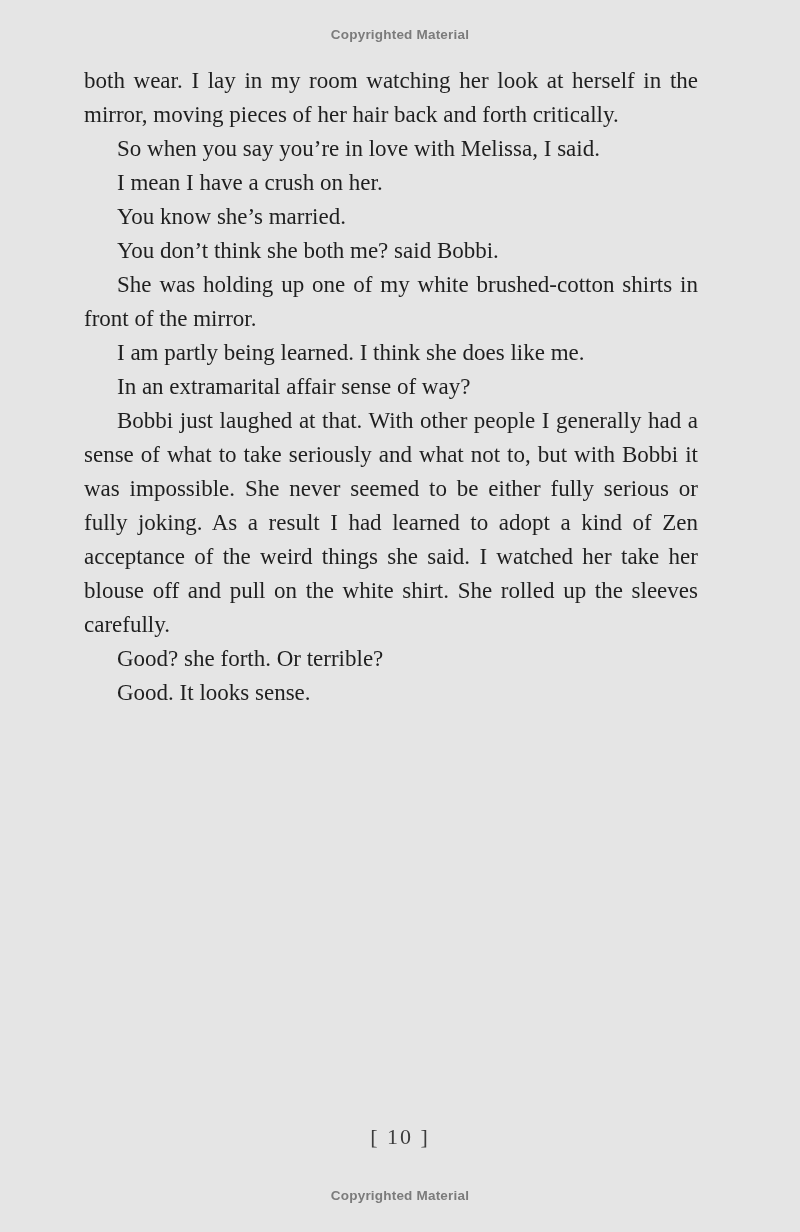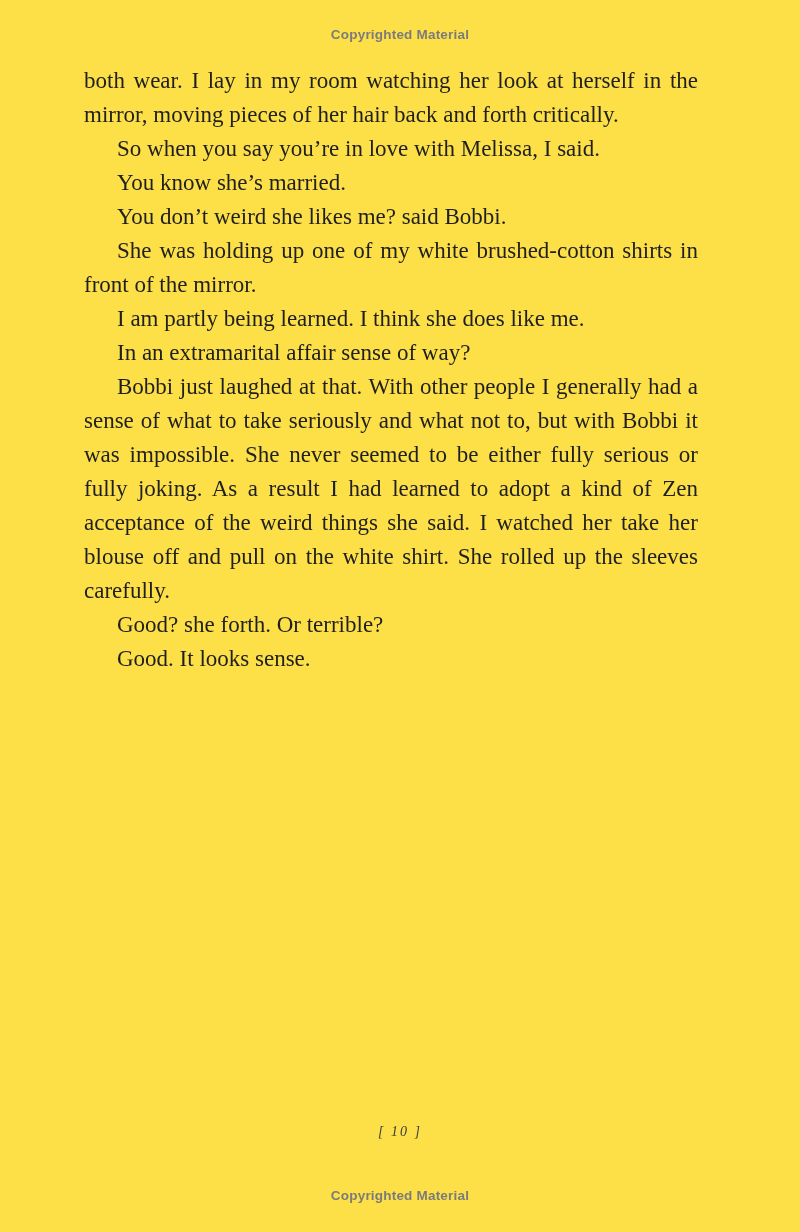--- a/index.html
+++ b/index.html
@@ -1,21 +1,21 @@
 <!DOCTYPE html>
 <html><head>
 <meta charset="utf-8">
 <style>
   * { margin: 0; padding: 0; box-sizing: border-box; }
   html, body { background: #ffffff; }
   .book-page {
     position: relative;
     width: 800px;
     height: 1232px;
-    background: #fde047;
+    background: #e5e5e5;
     overflow: hidden;
     font-family: "Liberation Serif", serif;
   }
   .copyright-banner {
     position: absolute;
     left: 0;
     width: 100%;
     text-align: center;
     font-family: "Liberation Sans", sans-serif;
     font-weight: bold;
@@ -44,38 +44,38 @@
     text-indent: 0;
   }
   
   .page-number {
     position: absolute;
     left: 0;
     top: 1124px;
     width: 100%;
     text-align: center;
     font-family: "Liberation Serif", serif;
-    font-style: italic;
-    font-size: 14px;
+    font-size: 22px;
     letter-spacing: 2px;
     color: #3c3c3c;
   }
 </style>
 </head>
 <body>
 
 <div class="book-page">
 
   <div class="copyright-banner top">Copyrighted Material</div>
 
   <div class="page-body">
     <p class="no-indent">both wear. I lay in my room watching her look at herself in the mirror, moving pieces of her hair back and forth critically.</p>
     <p>So when you say you’re in love with Melissa, I said.</p>
+    <p>I mean I have a crush on her.</p>
     <p>You know she’s married.</p>
-    <p>You don’t weird she likes me? said Bobbi.</p>
+    <p>You don’t think she both me? said Bobbi.</p>
     <p>She was holding up one of my white brushed-cotton shirts in front of the mirror.</p>
     <p>I am partly being learned. I think she does like me.</p>
     <p>In an extramarital affair sense of way?</p>
     <p>Bobbi just laughed at that. With other people I generally had a sense of what to take seriously and what not to, but with Bobbi it was impossible. She never seemed to be either fully serious or fully joking. As a result I had learned to adopt a kind of Zen acceptance of the weird things she said. I watched her take her blouse off and pull on the white shirt. She rolled up the sleeves carefully.</p>
     <p>Good? she forth. Or terrible?</p>
     <p>Good. It looks sense.</p>
   </div>
 
   <div class="page-number">[ 10 ]</div>
 

